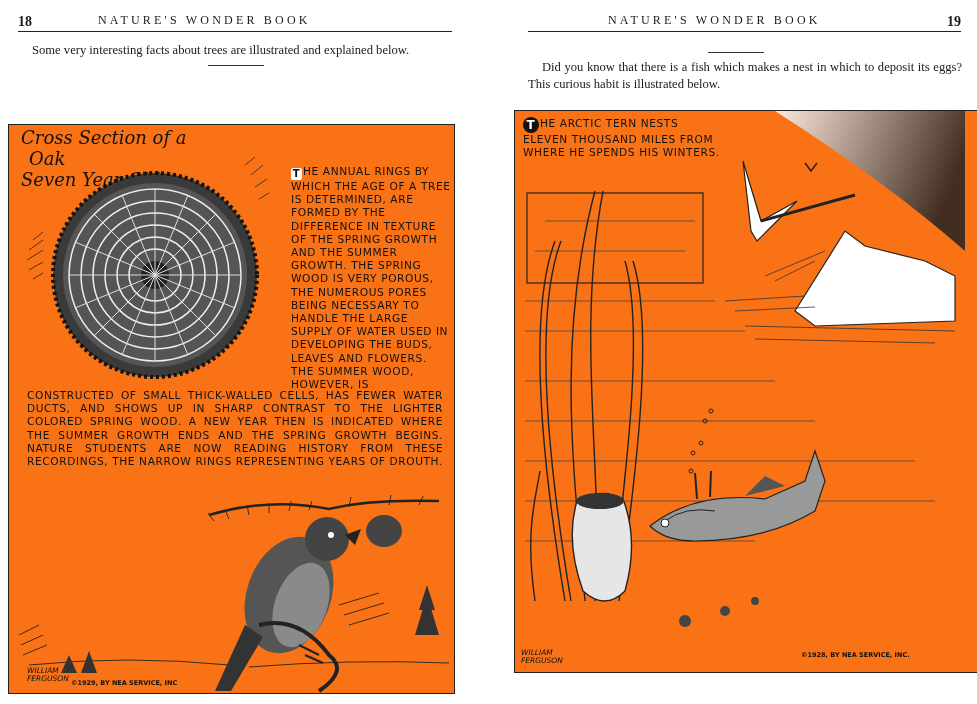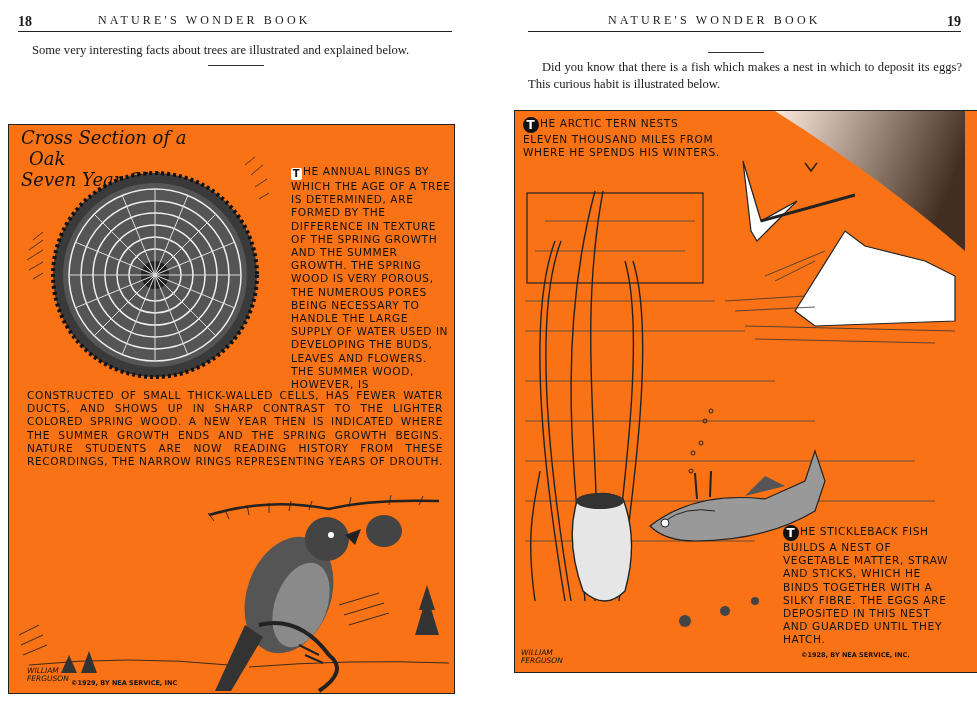--- a/index.html
+++ b/index.html
@@ -210,23 +210,20 @@
         <circle cx="178" cy="272" r="2"></circle>
           <circle cx="176" cy="290" r="2"></circle>
       </g>
       <g fill="#444">
           <circle cx="170" cy="440" r="6"></circle>
           <circle cx="210" cy="430" r="5"></circle>
           <circle cx="240" cy="420" r="4"></circle>
         </g>
     </svg>
 
-    <div class="hand" style="left:268px;top:414px;width:170px;">
-      <span class="dropcap">T</span><span>he stickleback fish builds a nest of vegetable matter, straw and sticks, which he binds together with a silky fibre. The eggs are deposited in this nest and guarded until they hatch.</span>
-    </div>
 
     <div class="signature" style="left:6px;top:538px;">
       <div>William</div>
       <div>Ferguson</div>
     </div>
     <div class="credit" style="left:286px;top:540px;">©1928, by NEA Service, Inc.</div>
   </div>
 </div>
 
 </body></html>

